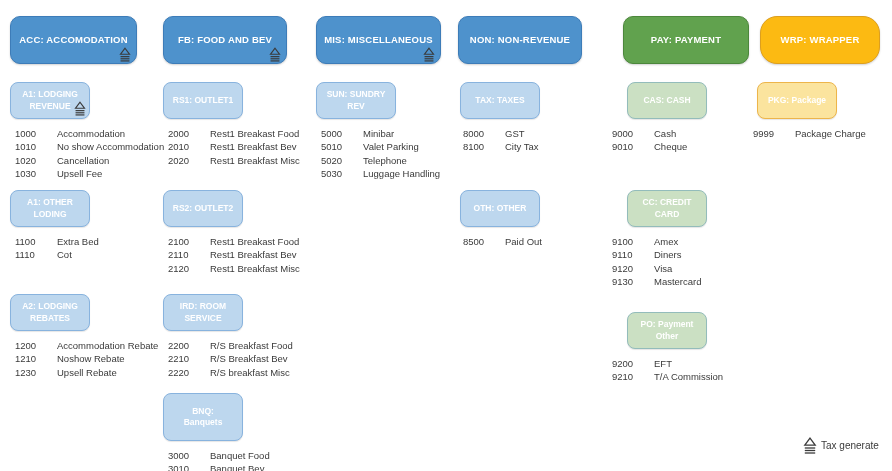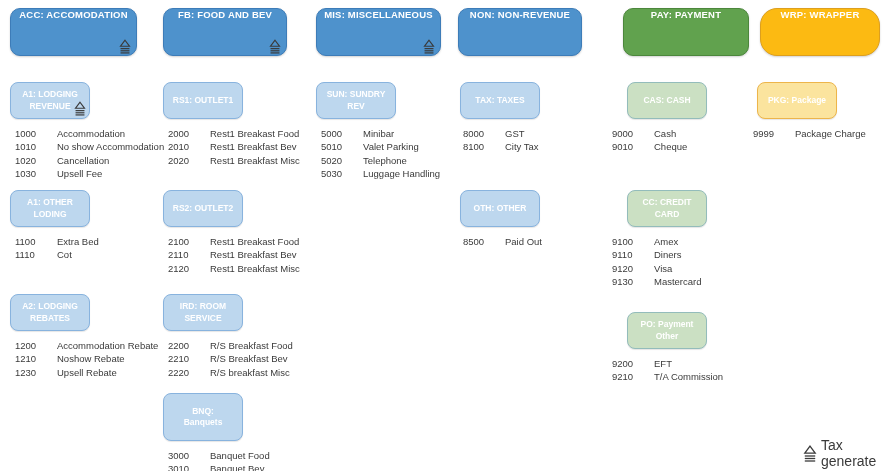--- a/index.html
+++ b/index.html
@@ -19,22 +19,22 @@
   #diagram{position:absolute;inset:0;}
   .column{position:absolute;top:0;height:100%;}
   .c0{left:10px;width:150px;}
   .c1{left:163px;width:150px;}
   .c2{left:316px;width:140px;}
   .c3{left:458px;width:145px;}
   .c4{left:607px;width:146px;}
   .c5{left:748px;width:144px;}
 
   .header{
-    position:absolute;top:8px;height:48px;border-radius:10px;
-    display:flex;align-items:flex-start;justify-content:center;
+    position:absolute;top:16px;height:48px;border-radius:10px;
+    display:flex;align-items:center;justify-content:center;
     background:var(--header-blue);border:1px solid var(--header-blue-border);
     box-shadow:0 1px 2px rgba(0,0,0,0.18);box-sizing:border-box;
   }
   .c0 .header{width:127px;}
   .c1 .header{width:124px;}
   .c2 .header{width:125px;}
   .c3 .header{width:124px;}
   .c4 .header{width:126px;background:var(--header-green);border-color:var(--header-green-border);margin-left:16px;}
   .c5 .header{width:120px;margin-left:12px;background:var(--header-gold);border-color:var(--header-gold-border);border-radius:17px;}
   .hlabel{
@@ -66,21 +66,21 @@
   .ccode,.clabel{font-size:9.5px;color:var(--text-dark);}
 
   .tax-icon{position:absolute;line-height:0;}
   .header .tax-icon{right:5px;bottom:1px;}
   .gbox .tax-icon{right:3px;bottom:2px;}
 
   #legend{
     position:absolute;left:803px;top:437px;display:flex;align-items:center;gap:4px;
   }
   #legend .tax-icon{position:static;}
-  #legend-label{font-size:14px;color:var(--text-dark);}
+  #legend-label{font-size:10px;color:var(--text-dark);}
 </style>
 </head>
 <body>
 
 <div id="diagram">
     <div class="column c0">
       <div class="header">
         <span class="hlabel">ACC: ACCOMODATION</span>
         <span class="tax-icon"><svg width="12" height="15" viewBox="0 0 14 17">
             <path d="M7 1.2 L12.2 8.2 L1.8 8.2 Z" fill="none" stroke="#3A3A3A" stroke-width="1.4"></path>

